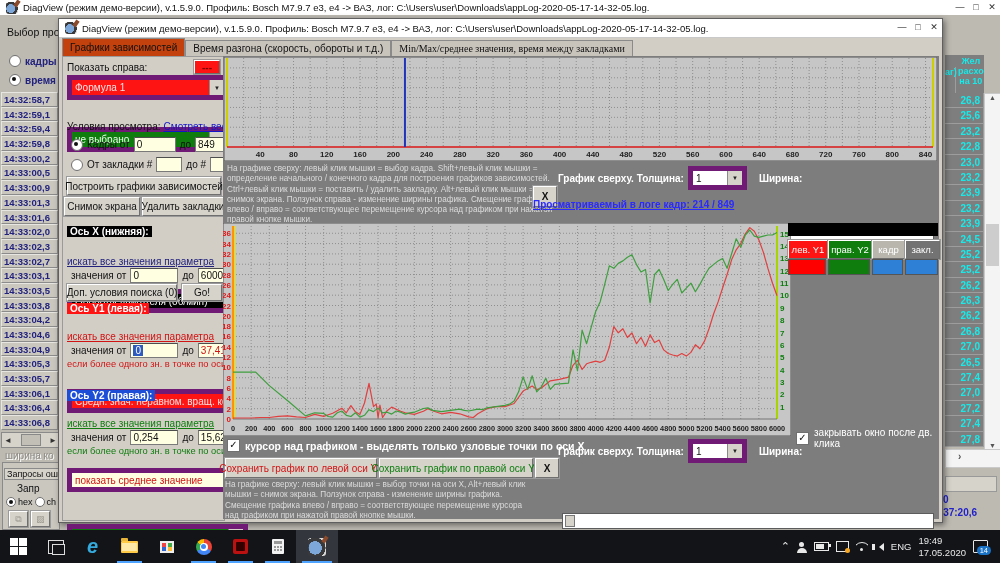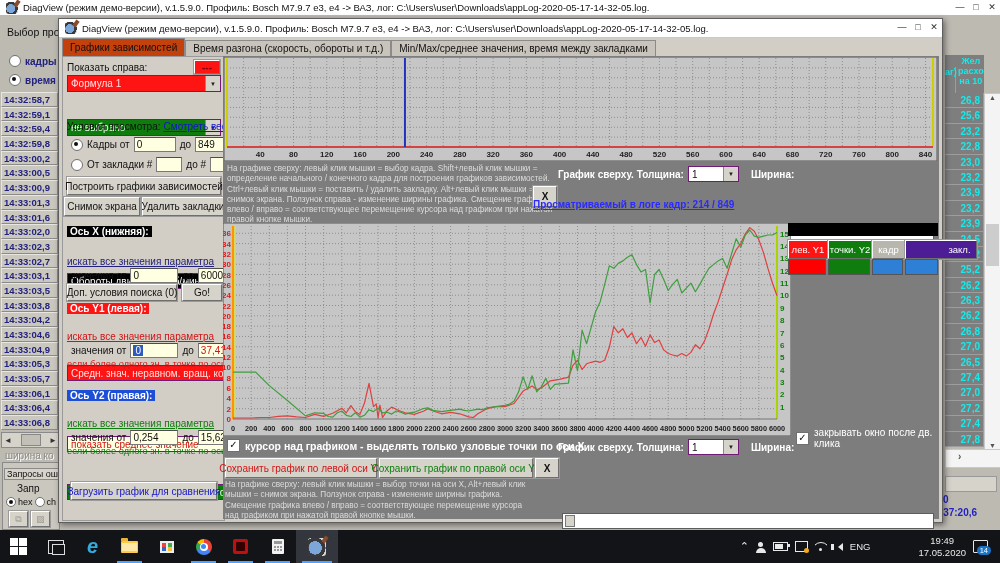--- a/index.html
+++ b/index.html
@@ -11,21 +11,21 @@
   .titlebar{background:#fff;color:#111;font-size:9.5px;display:flex;align-items:center;white-space:nowrap;overflow:hidden;}
   .app-ico{width:12px;height:12px;margin:0 5px 0 6px;flex:0 0 auto;position:relative;background:radial-gradient(circle at 40% 55%,#7da7d9 0 45%,#39393b 46% 70%,#d9d9d9 71%);border-radius:3px;}
   .app-ico:after{content:"";position:absolute;right:-1px;top:-2px;width:4px;height:7px;background:#8a4a2b;transform:rotate(35deg);}
   .win-btn{width:16px;height:12px;font-size:9px;line-height:11px;text-align:center;color:#333;flex:0 0 auto;}
   
   .panel{background:#d2cec6;}
   .btn{background:#d6d3cb;border:1px solid;border-color:#ffffff #6f6f6f #6f6f6f #ffffff;box-shadow:0 0 0 1px #9a9a9a;
        font-size:10px;color:#111;display:flex;align-items:center;justify-content:center;cursor:default;white-space:nowrap;}
   .inp{background:#ffffe1;border:1px solid #7a7a7a;border-top-color:#4d4d4d;font-size:10px;color:#111;
        display:flex;align-items:center;padding:0 2px;overflow:hidden;white-space:nowrap;}
-  .sel{border:1px solid #701a75;font-size:10px;display:flex;align-items:center;padding:0 16px 0 3px;position:relative;overflow:hidden;white-space:nowrap;}
+  .sel{border:5px solid #701a75;font-size:10px;display:flex;align-items:center;padding:0 16px 0 3px;position:relative;overflow:hidden;white-space:nowrap;}
   .sel .arr{position:absolute;right:0;top:0;bottom:0;width:14px;background:#d6d3cb;border-left:1px solid #8a8a8a;
             font-size:6px;color:#222;display:flex;align-items:center;justify-content:center;}
   .radio{width:10px;height:10px;border-radius:50%;background:#fff;border:1px solid #707070;position:relative;flex:0 0 auto;}
   .radio.on:after{content:"";position:absolute;left:2px;top:2px;width:4px;height:4px;border-radius:50%;background:#111;}
   .chk{width:11px;height:11px;background:#fff;border:1px solid #707070;font-size:10px;line-height:10px;text-align:center;color:#111;flex:0 0 auto;}
   .lnk{color:#1414c8;text-decoration:underline;font-size:10px;white-space:nowrap;}
   .lbl{font-size:10px;color:#111;white-space:nowrap;}
   .row{display:flex;align-items:center;gap:4px;}
   .axis-tag{font-size:10px;font-weight:bold;padding:0 3px;display:inline-block;}
   
@@ -44,21 +44,21 @@
   .wlab{font-size:10px;font-weight:bold;color:#fff;white-space:nowrap;}
   .slider{background:#fff;border:1px solid #5c5c5c;position:relative;}
   .slider .thumb{position:absolute;left:2px;top:1px;bottom:1px;width:8px;background:#d6d3cb;border:1px solid #777;}
   .blue-link{color:#2a2aff;font-weight:bold;font-size:10px;text-decoration:underline;white-space:nowrap;}
   
   .taskbar{background:#121418;display:flex;align-items:stretch;}
   .tb-btn{width:37px;display:flex;align-items:center;justify-content:center;position:relative;}
   .tb-btn.open:after{content:"";position:absolute;left:6px;right:6px;bottom:0;height:2px;background:#4da3ff;}
   .tb-btn.active{background:#33373d;}
   .tray{display:flex;align-items:center;gap:7px;color:#e8e8e8;font-size:9.5px;margin-left:auto;padding-right:4px;}
-  .clock{text-align:center;line-height:1.25;font-size:9.5px;margin-left:41px;}
+  .clock{line-height:1.25;font-size:9.5px;}
   .badge{position:absolute;right:-4px;bottom:-3px;background:#1a73c7;color:#fff;border-radius:6px;font-size:7.5px;padding:0 3px;line-height:9px;}
 </style>
 </head>
 <body>
 
 <div class="abs" style="left:0;top:0;width:1000px;height:530px;background:#bdbab2;">
   <div class="titlebar abs" style="left:0;top:0;right:0;height:15px;">
     <span class="app-ico"></span>
     <span style="flex:1;overflow:hidden;">DiagView (режим демо-версии), v.1.5.9.0. Профиль: Bosch M7.9.7 e3, e4 -&gt; ВАЗ,   лог: C:\Users\user\Downloads\appLog-2020-05-17-14-32-05.log.</span>
     <span class="win-btn">—</span>
@@ -173,21 +173,21 @@
   <div class="titlebar" style="height:18px;border-bottom:1px solid #c9c9c9;">
     <span class="app-ico"></span>
     <span style="flex:1;overflow:hidden;">DiagView (режим демо-версии), v.1.5.9.0. Профиль: Bosch M7.9.7 e3, e4 -&gt; ВАЗ,   лог: C:\Users\user\Downloads\appLog-2020-05-17-14-32-05.log.</span>
     <span class="win-btn">—</span>
     <span class="win-btn">□</span>
     <span class="win-btn">✕</span>
   </div>
   <div style="display:flex;align-items:flex-end;height:18px;padding-left:3px;background:#d2cec6;">
     <div class="tab active">Графики зависимостей</div>
     <div class="tab" style="height:15px;">Время разгона (скорость, обороты и т.д.)</div>
-    <div class="tab" style="height:15px;">Min/Max/среднее значения, время между закладками</div>
+    <div class="tab" style="height:15px;font-family:Liberation Serif, serif;">Min/Max/среднее значения, время между закладками</div>
   </div>
 
   <div class="abs panel" style="left:3px;top:37px;width:161px;height:463px;border:1px solid #9a9a9a;">
     <div class="abs row" style="left:4px;top:3px;width:153px;justify-content:space-between;">
       <span class="lbl">Показать справа:</span>
       <span class="btn" style="width:24px;height:12px;background:#ff1414;color:#7e0000;font-weight:bold;">---</span>
     </div>
     <div class="abs sel" style="left:4px;top:18px;width:133px;height:15px;background:#ff1414;color:#ffe2e2;">
       <span>Формула 1</span>
         <span class="arr">▼</span>
@@ -263,21 +263,20 @@
       <span class="lbl">значения от</span>
       <span class="inp" style="width:42px;height:13px;">0,254</span>
       <span class="lbl">до</span>
       <span class="inp" style="width:36px;height:13px;">15,625</span>
     </div>
     <div class="abs lbl" style="left:4px;top:389px;font-size:9.3px;color:#0e7d0e;">если более одного зн. в точке по оси X:</div>
     <div class="abs sel" style="left:4px;top:400px;width:152px;height:14px;background:#ffffe1;color:#0e7d0e;">
       <span>показать среднее значение</span>
         <span class="arr">▼</span>
     </div>
-    <div class="abs btn" style="left:8px;top:425px;width:144px;height:16px;color:#1414c8;">Загрузить график для сравнения</div>
   </div>
 
   <div class="abs chartzone" style="left:164px;top:37px;width:716px;height:463px;"></div>
 
   <svg class="abs" id="top-chart" style="left:165px;top:38px;" width="713" height="104">
       <rect x="0" y="0" width="713" height="104" fill="#c6c6c6" stroke="#555" stroke-width="1"></rect>
       <line x1="19.63133097762073" y1="1" x2="19.63133097762073" y2="90" stroke="#8e8e8e" stroke-width="1" stroke-dasharray="1,2"></line>
       <line x1="36.26266195524146" y1="1" x2="36.26266195524146" y2="90" stroke="#8e8e8e" stroke-width="1" stroke-dasharray="1,2"></line>
       <line x1="52.89399293286219" y1="1" x2="52.89399293286219" y2="90" stroke="#8e8e8e" stroke-width="1" stroke-dasharray="1,2"></line>
       <line x1="69.52532391048292" y1="1" x2="69.52532391048292" y2="90" stroke="#8e8e8e" stroke-width="1" stroke-dasharray="1,2"></line>
@@ -487,23 +486,23 @@
       <line x1="12" y1="3" x2="12" y2="196" stroke="#e8e800" stroke-width="1"></line>
       <line x1="10" y1="3" x2="10" y2="196" stroke="#ff9400" stroke-width="2"></line>
       <line x1="554" y1="3" x2="554" y2="196" stroke="#a8d400" stroke-width="2"></line>
       <line x1="10" y1="196" x2="554" y2="196" stroke="#777" stroke-width="1"></line>
       <polyline points="10.0,195.0 28.1,195.0 37.2,194.5 46.3,194.5 55.3,193.4 64.4,192.9 73.5,193.9 82.5,194.5 91.6,191.4 100.7,193.4 109.7,190.3 114.3,187.7 118.8,185.2 123.3,189.8 127.9,182.6 132.4,188.8 136.9,191.4 141.5,180.0 146.0,160.4 150.5,183.6 153.3,181.0 155.1,195.0 156.9,182.1 159.6,194.5 164.1,187.7 168.7,184.1 173.2,186.2 177.7,188.3 182.3,189.8 191.3,191.4 200.4,188.3 204.9,185.7 209.5,187.7 218.5,190.8 227.6,189.3 236.7,190.8 245.7,193.9 250.3,194.5 254.8,190.8 263.9,185.7 272.9,183.6 282.0,183.6 291.1,180.5 300.1,168.1 309.2,163.0 313.7,166.6 318.3,165.0 327.3,157.8 336.4,156.3 345.5,154.2 350.0,142.3 354.5,137.2 359.1,146.5 363.6,140.8 368.1,139.3 372.7,138.2 377.2,139.3 381.7,137.2 386.3,124.3 390.8,103.7 395.3,109.8 399.9,105.7 404.4,114.5 408.9,109.8 413.5,120.7 418.0,114.5 422.5,123.3 427.1,111.9 431.6,119.6 436.1,117.1 440.7,126.9 445.2,130.5 449.7,132.0 454.3,133.1 458.8,130.5 463.3,133.1 467.9,129.4 472.4,121.7 476.9,125.8 481.5,118.1 486.0,105.7 490.5,91.3 495.1,78.9 499.6,65.0 504.1,51.5 508.7,36.6 513.2,26.8 517.7,20.6 522.3,10.8 526.8,4.6 531.3,8.2 535.9,17.0 540.4,29.4 544.9,45.4 549.5,60.3 554.0,72.7" fill="none" stroke="#e04040" stroke-width="1.2" stroke-linejoin="round"></polyline>
       <polyline points="10.0,149.1 32.7,149.1 46.3,162.6 64.4,177.5 82.5,192.9 91.6,189.8 100.7,190.4 105.2,193.5 109.7,194.1 114.3,189.8 118.8,188.0 123.3,192.3 127.9,193.5 132.4,189.8 136.9,194.1 141.5,192.3 146.0,186.7 150.5,188.6 155.1,184.9 159.6,189.8 164.1,189.2 168.7,191.1 173.2,188.0 177.7,189.2 182.3,191.1 186.8,189.8 191.3,189.2 200.4,185.5 204.9,184.9 209.5,187.4 218.5,188.6 227.6,187.4 236.7,186.1 241.2,187.4 245.7,188.0 254.8,186.1 259.3,186.7 263.9,184.9 272.9,183.6 282.0,182.4 286.5,181.2 291.1,178.1 295.6,168.8 300.1,154.0 304.7,166.4 309.2,152.8 313.7,168.8 318.3,163.9 322.8,155.2 327.3,166.4 331.9,161.4 336.4,160.8 345.5,160.2 350.0,126.8 354.5,147.8 359.1,107.1 363.6,120.7 368.1,104.6 372.7,88.5 377.2,78.7 381.7,61.4 386.3,42.8 390.8,45.3 395.3,40.4 399.9,37.9 404.4,34.2 408.9,31.7 413.5,41.6 418.0,49.0 422.5,46.5 427.1,79.9 431.6,51.5 436.1,46.5 440.7,56.4 445.2,67.5 449.7,61.4 454.3,56.4 458.8,70.0 463.3,65.1 467.9,60.1 472.4,68.8 476.9,61.4 481.5,52.7 486.0,45.3 490.5,41.6 495.1,37.9 499.6,35.4 504.1,45.3 508.7,30.5 513.2,15.7 517.7,24.3 522.3,12.0 526.8,7.0 531.3,13.2 535.9,14.4 540.4,13.2 544.9,12.0 549.5,12.0 554.0,9.5" fill="none" stroke="#3f9e3f" stroke-width="1.2" stroke-linejoin="round"></polyline>
     </svg>
 
   <div class="abs" style="left:729px;top:204px;width:150px;height:13px;background:#000;"></div>
   <div class="abs btn" style="left:729px;top:221px;width:38px;height:17px;background:#ff1414;color:#fff;font-size:9.5px;">лев. Y1</div>
-  <div class="abs btn" style="left:769px;top:221px;width:42px;height:17px;background:#0e7d0e;color:#fff;font-size:9.5px;">точки. Y2</div>
+  <div class="abs btn" style="left:769px;top:221px;width:42px;height:17px;background:#0e7d0e;color:#fff;font-size:9.5px;">прав. Y2</div>
   <div class="abs btn" style="left:813px;top:221px;width:31px;height:17px;color:#fff;background:#b9b6ae;font-size:9.5px;">кадр</div>
-  <div class="abs btn" style="left:846px;top:221px;width:33px;height:17px;color:#fff;background:#4c1d95;font-size:9.5px;padding-left:37px;">закл.</div>
+  <div class="abs btn" style="left:846px;top:221px;width:33px;height:17px;color:#fff;background:#737373;font-size:9.5px;">закл.</div>
   <div class="abs" id="legend-swatches" style="left:729px;top:240px;width:150px;height:16px;display:flex;gap:2px;">
       <div style="width: 38px; height: 16px; background: rgb(255, 0, 0); border: 1px solid rgb(85, 85, 85); box-sizing: border-box;"></div>
       <div style="width: 42px; height: 16px; background: rgb(14, 125, 14); border: 1px solid rgb(85, 85, 85); box-sizing: border-box;"></div>
       <div style="width: 31px; height: 16px; background: rgb(46, 127, 214); border: 1px solid rgb(85, 85, 85); box-sizing: border-box;"></div>
       <div style="width: 33px; height: 16px; background: rgb(46, 127, 214); border: 1px solid rgb(85, 85, 85); box-sizing: border-box;"></div>
     </div>
   <div class="abs row" style="left:737px;top:408px;gap:5px;">
     <span class="chk">✓</span>
     <span style="font-size:10px;color:#fff;">закрывать окно после дв. клика</span>
   </div>

